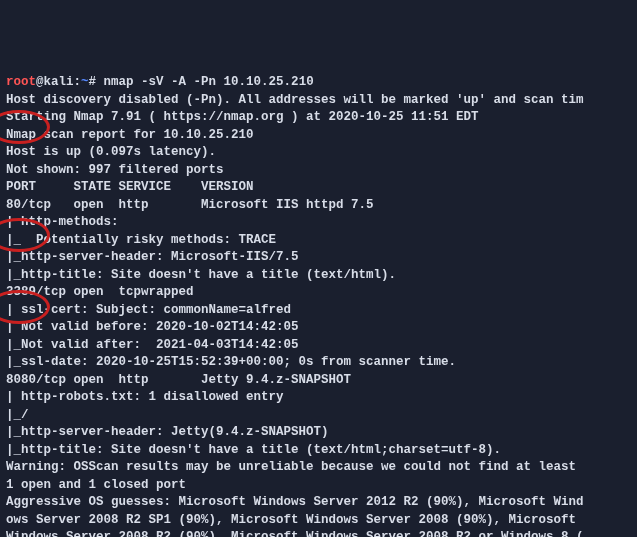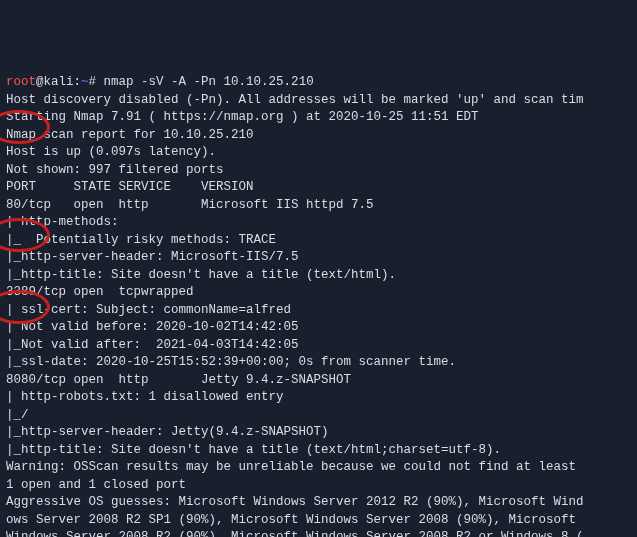--- a/index.html
+++ b/index.html
@@ -1,18 +1,19 @@
 <!DOCTYPE html>
 <html><head>
   <meta charset="utf-8">
   <style>
     * {
       margin: 0;
       padding: 0;
       box-sizing: border-box;
+      font-weight: bold;
     }
     body {
       background: #1a1f2e;
       font-family: 'Courier New', monospace;
       font-size: 12.5px;
       color: #d8dde8;
       width: 637px;
       height: 537px;
       padding: 4px 6px;
       line-height: 1.4;

